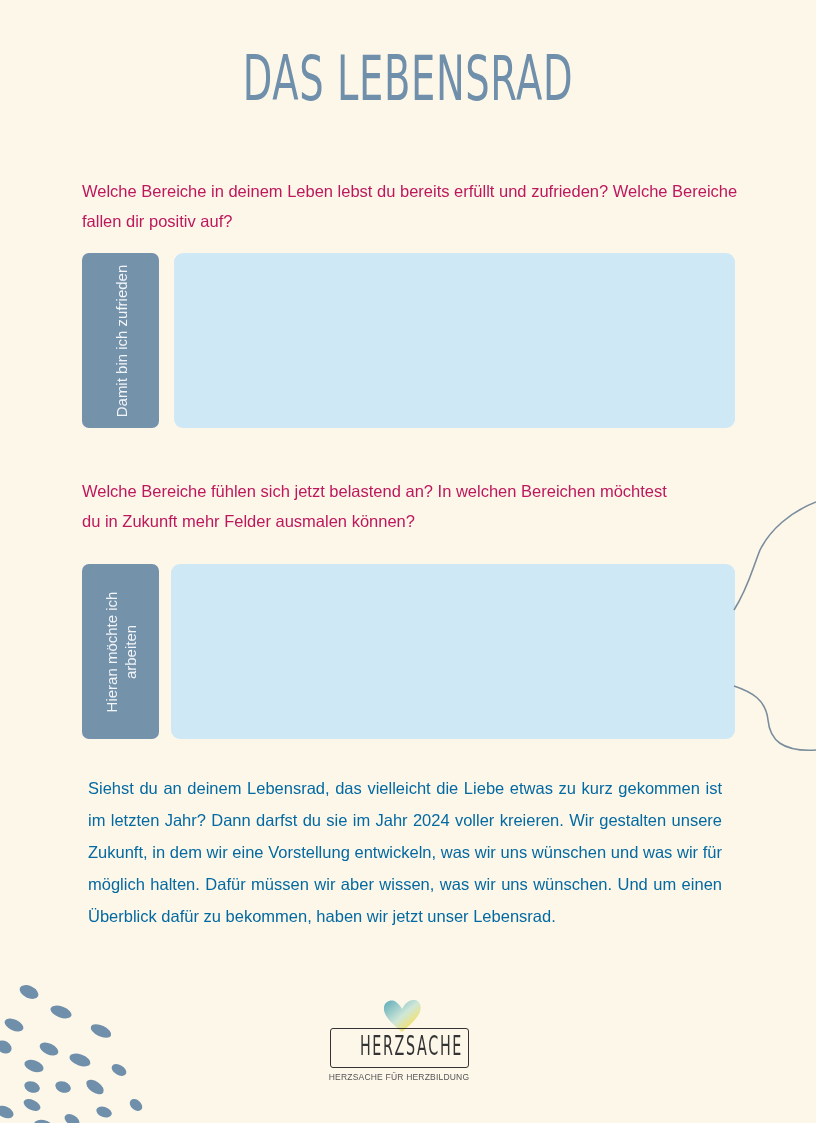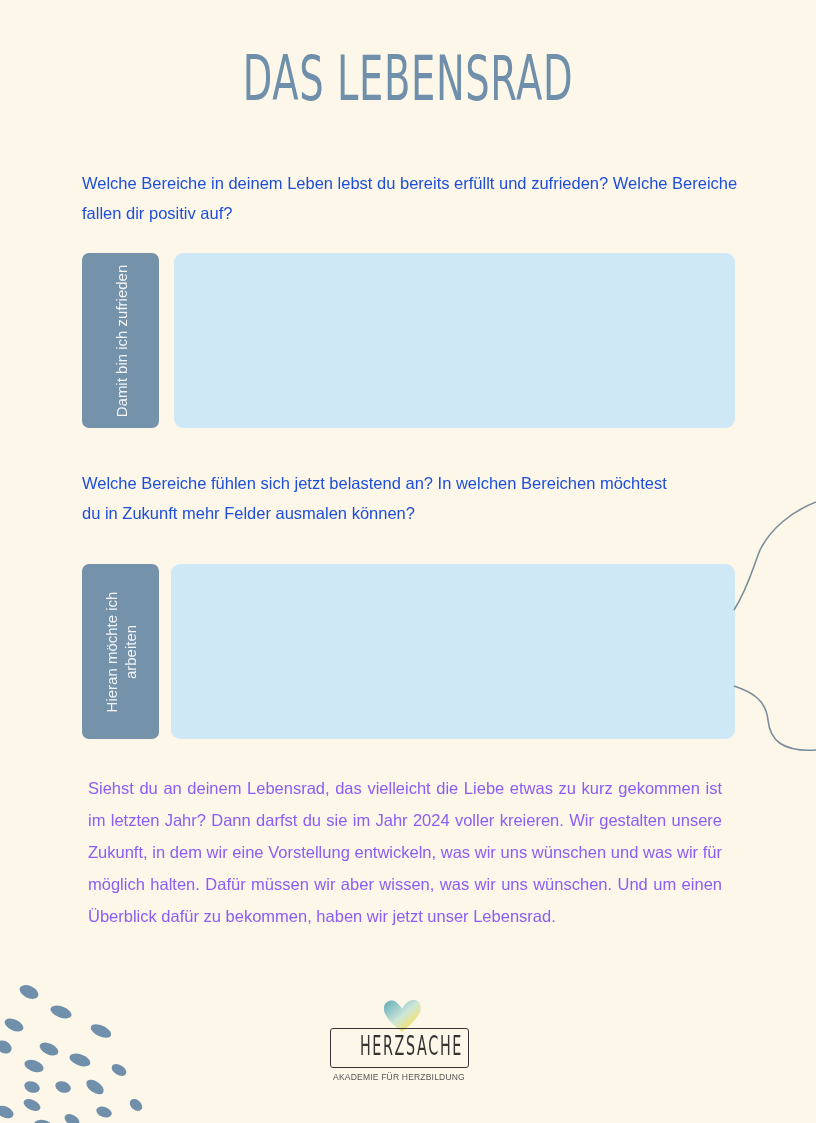--- a/index.html
+++ b/index.html
@@ -11,21 +11,21 @@
   }
   .title {
     position: absolute; left: 0; top: 42px; width: 816px; text-align: center;
     font-family: "DejaVu Sans", sans-serif;
     font-size: 62px; letter-spacing: 1px; color: #6f8faa;
     transform: scaleX(0.62); transform-origin: center;
     font-weight: 400;
   }
   .question {
     position: absolute; left: 82px; width: 660px;
-    font-size: 16.5px; line-height: 30px; color: #1d4ed8;
+    font-size: 16.5px; line-height: 30px; color: #be185d; margin-top: 8px;
   }
   .q1 { top: 168px; }
   .q2 { top: 468px; width: 600px; }
   .label-box {
     position: absolute; left: 82px; width: 77px; height: 175px;
     background: #7592ab; border-radius: 7px;
   }
   .label-box .rot {
     position: absolute; left: 50%; top: 50%;
     width: 175px; transform: translate(-50%, -50%) rotate(-90deg);
@@ -33,21 +33,21 @@
   }
   .lb1 { top: 253px; }
   .lb2 { top: 564px; }
   .answer-box {
     position: absolute; background: #cfe8f6; border-radius: 9px;
   }
   .ab1 { left: 174px; top: 253px; width: 561px; height: 175px; }
   .ab2 { left: 171px; top: 564px; width: 564px; height: 175px; }
   .paragraph {
     position: absolute; left: 88px; top: 772px; width: 634px;
-    font-size: 16.5px; line-height: 32px; text-align: justify; color: #8b5cf6;
+    font-size: 16.5px; line-height: 32px; text-align: justify; color: #0369a1;
   }
   .deco { position: absolute; }
   .logo { position: absolute; left: 328px; top: 998px; width: 144px; height: 90px; }
   .logo-frame {
     position: absolute; left: 2px; top: 30px; width: 137px; height: 38px;
     border: 1.5px solid #333; border-radius: 3px;
   }
   .logo-word {
     position: absolute; left: 0; top: 33px; width: 142px; text-align: center;
     font-family: "DejaVu Sans", sans-serif; font-size: 26px; color: #333;
@@ -115,14 +115,14 @@
         <stop offset="0" stop-color="#5aa9b8"></stop>
         <stop offset="0.5" stop-color="#cfe7d8"></stop>
         <stop offset="0.75" stop-color="#f0e27a"></stop>
         <stop offset="1" stop-color="#4f9fb6"></stop>
       </linearGradient>
     </defs>
     <path d="M20 34 C8 24, 1 17, 2 9 C3 3, 10 1, 14 4 C17 6, 19 9, 20 11 C22 7, 26 1, 33 2 C39 3, 40 10, 37 16 C33 23, 27 28, 20 34 Z" fill="url(#hg)"></path>
   </svg>
   <div class="logo-frame"></div>
   <div class="logo-word">HERZSACHE</div>
-  <div class="logo-sub">AKADEMIE FÜR HERZBILDUNG</div>
+  <div class="logo-sub">HERZSACHE FÜR HERZBILDUNG</div>
 </div>
 
 </body></html>

